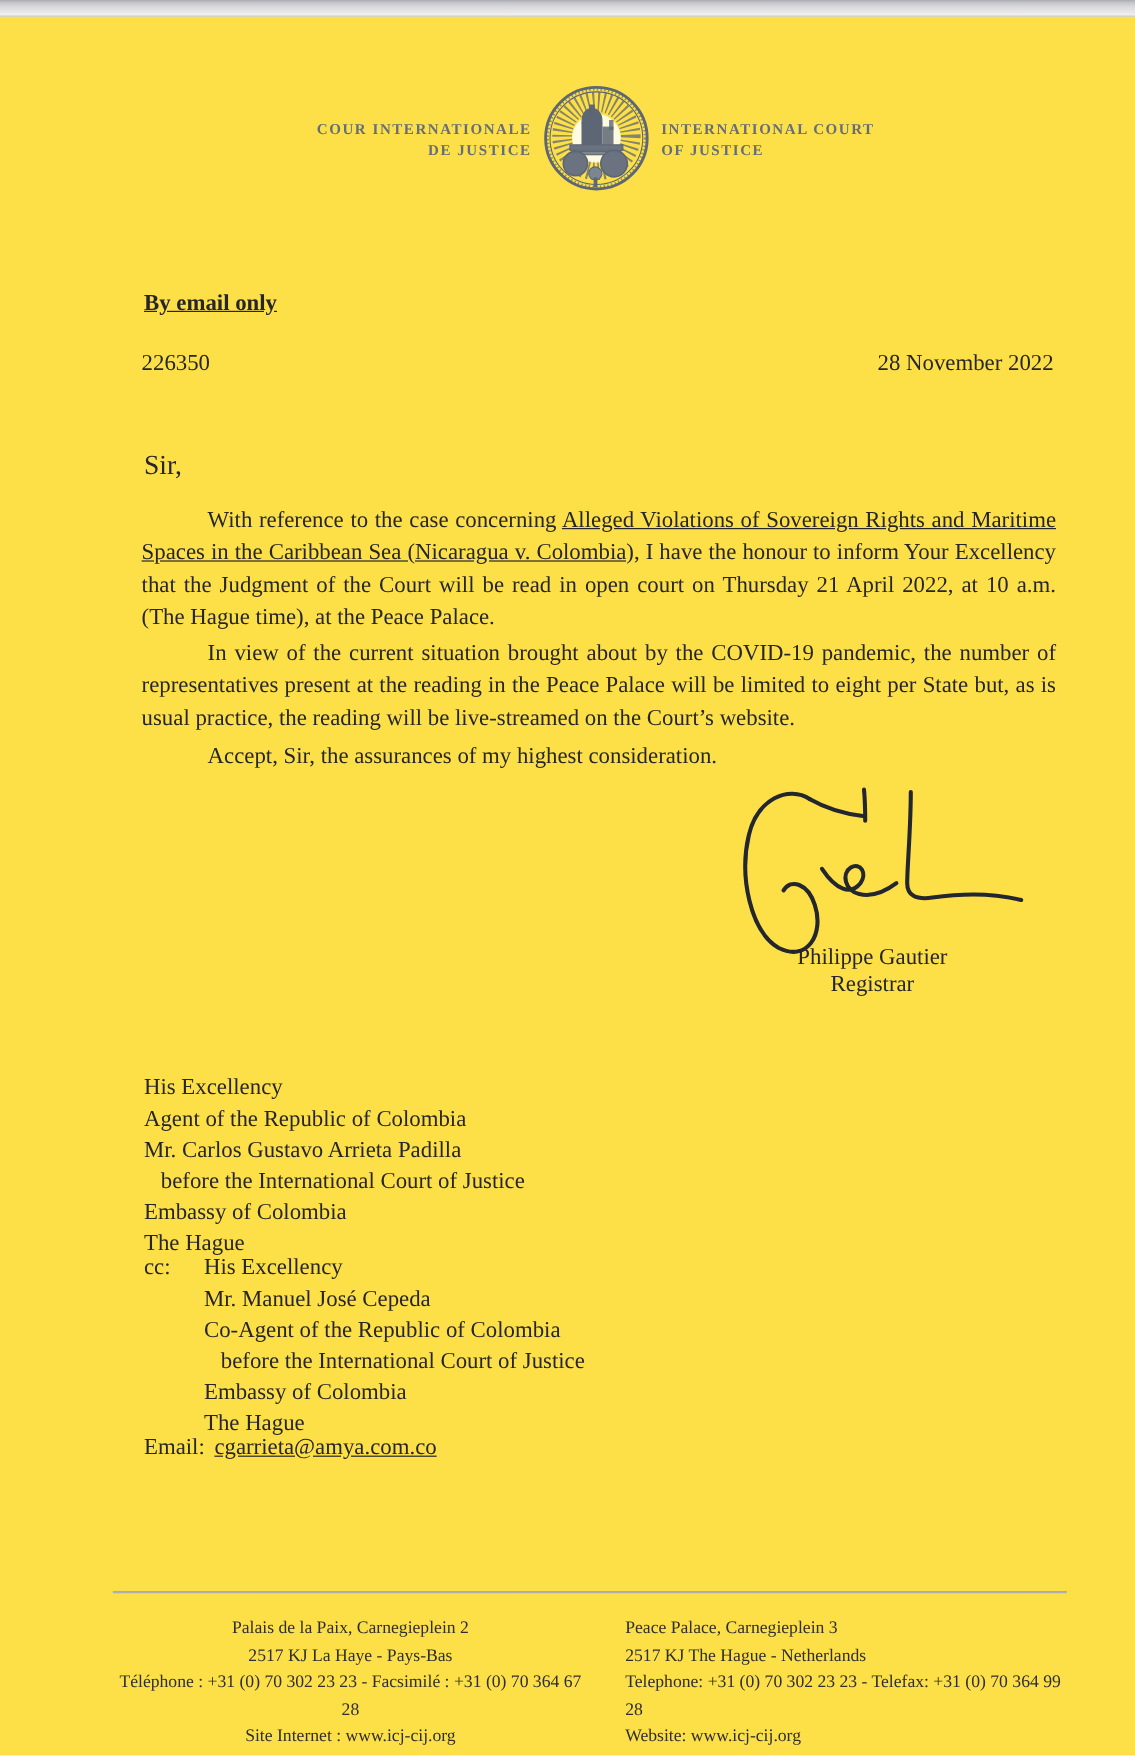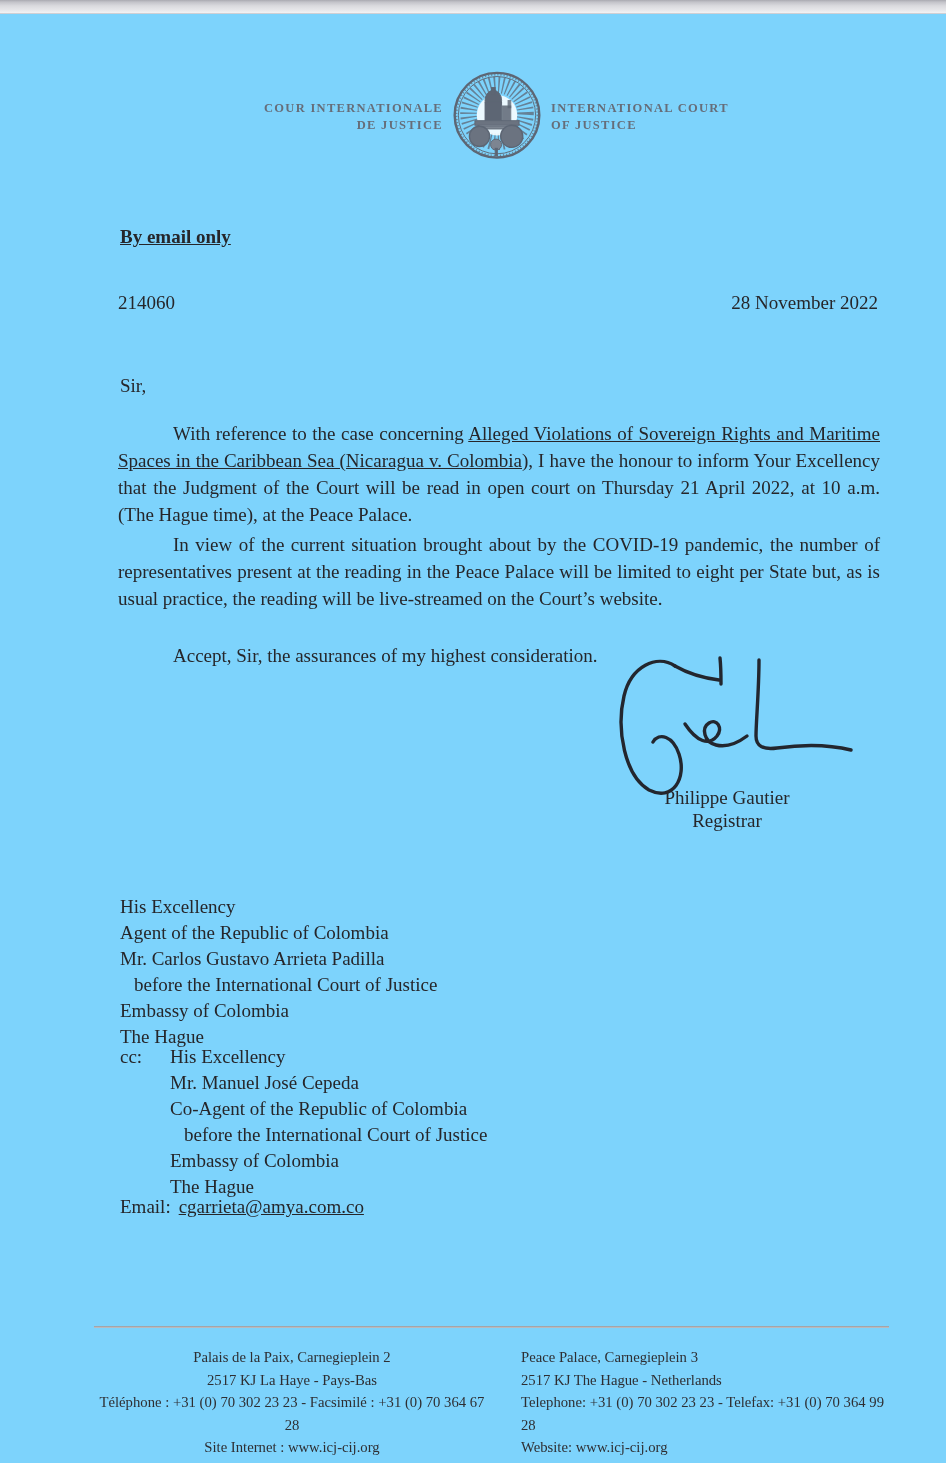--- a/index.html
+++ b/index.html
@@ -1,19 +1,19 @@
 <!DOCTYPE html>
 <html><head>
 <meta charset="utf-8">
 <style>
   html,body{margin:0;padding:0;background:#ffffff;}
   .page{
     position:relative;
     width:946px;height:1463px;
-    background:#7dd3fc;
+    background:#fde047;
     overflow:hidden;
     font-family:"Liberation Serif","DejaVu Serif",serif;
     color:#26262a;
   }
   
   .top-bar{
     position:absolute;top:0;left:0;width:946px;height:13px;
     background:linear-gradient(#a9a9b0 0%,#c2c2c8 15%,#dadade 45%,#e6e6e9 75%,#f2f2f4 100%);
     border-bottom:1px solid #cfcfd4;
   }
@@ -25,37 +25,37 @@
   }
   .lh-text{
     font-size:12.5px;letter-spacing:1.3px;line-height:17px;
     color:#666d79;font-weight:bold;
   }
   .lh-left{width:210px;text-align:right;}
   .lh-right{width:210px;text-align:left;}
   .lh-seal{width:92px;height:104px;margin:0 8px;flex:0 0 auto;}
   
   .delivery{
-    position:absolute;left:120px;top:226px;
+    position:absolute;left:120px;top:242px;
     font-size:19px;font-weight:bold;text-decoration:underline;
   }
   .meta-row{
     position:absolute;left:118px;top:292px;width:760px;
     display:flex;justify-content:space-between;
     font-size:19px;
   }
   
-  .salutation{position:absolute;left:120px;top:375px;font-size:19px;}
+  .salutation{position:absolute;left:120px;top:375px;font-size:23px;}
   .para{
     position:absolute;left:118px;width:762px;
     font-size:19px;line-height:27px;text-align:justify;text-indent:55px;
   }
   .para1{top:420px;}
   .para2{top:531px;}
-  .para3{top:617px;text-align:left;margin-top:25px;}
+  .para3{top:617px;text-align:left;}
   .case-name{text-decoration:underline;}
   
   .sig-svg{position:absolute;left:603px;top:650px;width:262px;height:150px;}
   .sig-id{
     position:absolute;left:627px;top:786px;width:200px;
     text-align:center;font-size:19px;line-height:23px;
   }
   
   .recipient{position:absolute;left:120px;top:894px;font-size:19px;line-height:26px;}
   .cc-block{position:absolute;left:120px;top:1044px;font-size:19px;line-height:26px;display:flex;}
@@ -116,21 +116,21 @@
       </g>
     </svg>
     <div class="lh-text lh-right">
       <div>INTERNATIONAL COURT</div>
       <div>OF JUSTICE</div>
     </div>
   </div>
 
   <div class="delivery">By email only</div>
   <div class="meta-row">
-    <span>214060</span>
+    <span>226350</span>
     <span>28 November 2022</span>
   </div>
 
   <div class="salutation">Sir,</div>
 
   <div class="para para1"><span>With reference to the case concerning </span><span class="case-name">Alleged Violations of Sovereign Rights and Maritime Spaces in the Caribbean Sea (Nicaragua v. Colombia),</span><span> I have the honour to inform Your Excellency that the Judgment of the Court will be read in open court on Thursday 21 April 2022, at 10 a.m. (The Hague time), at the Peace Palace.</span></div>
 
   <div class="para para2">In view of the current situation brought about by the COVID-19 pandemic, the number of representatives present at the reading in the Peace Palace will be limited to eight per State but, as is usual practice, the reading will be live-streamed on the Court’s website.</div>
 
   <div class="para para3">Accept, Sir, the assurances of my highest consideration.</div>

